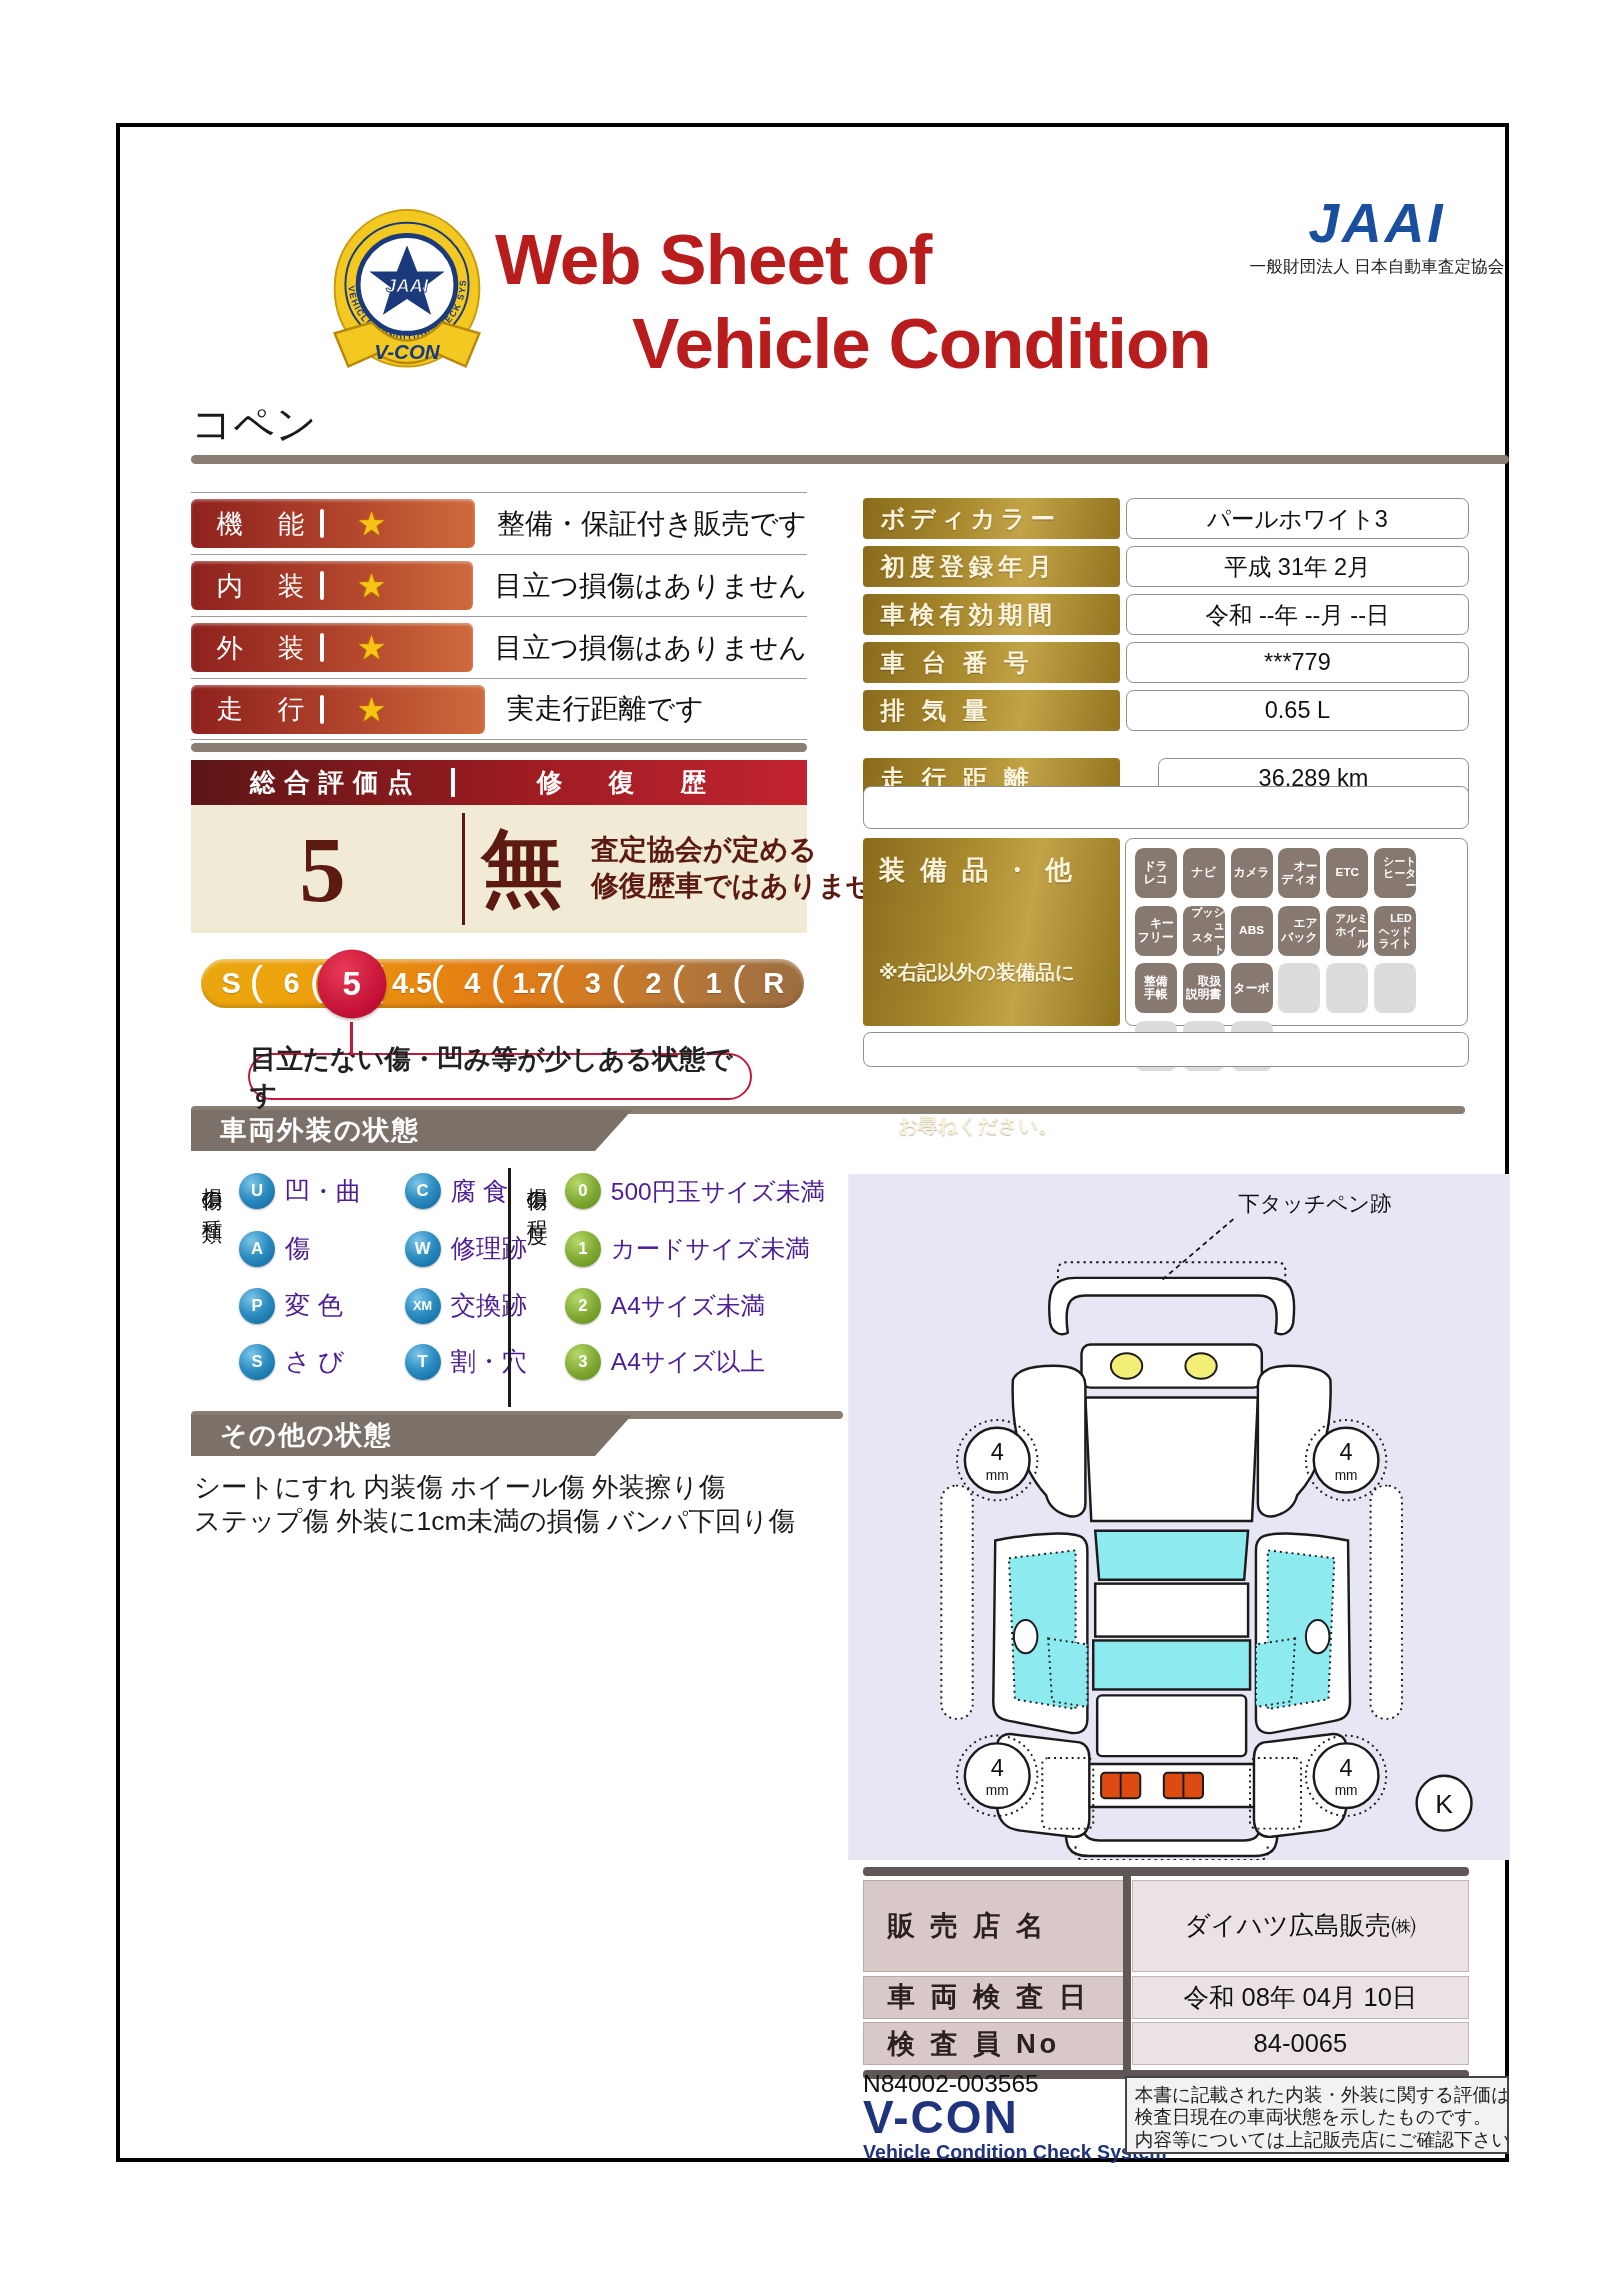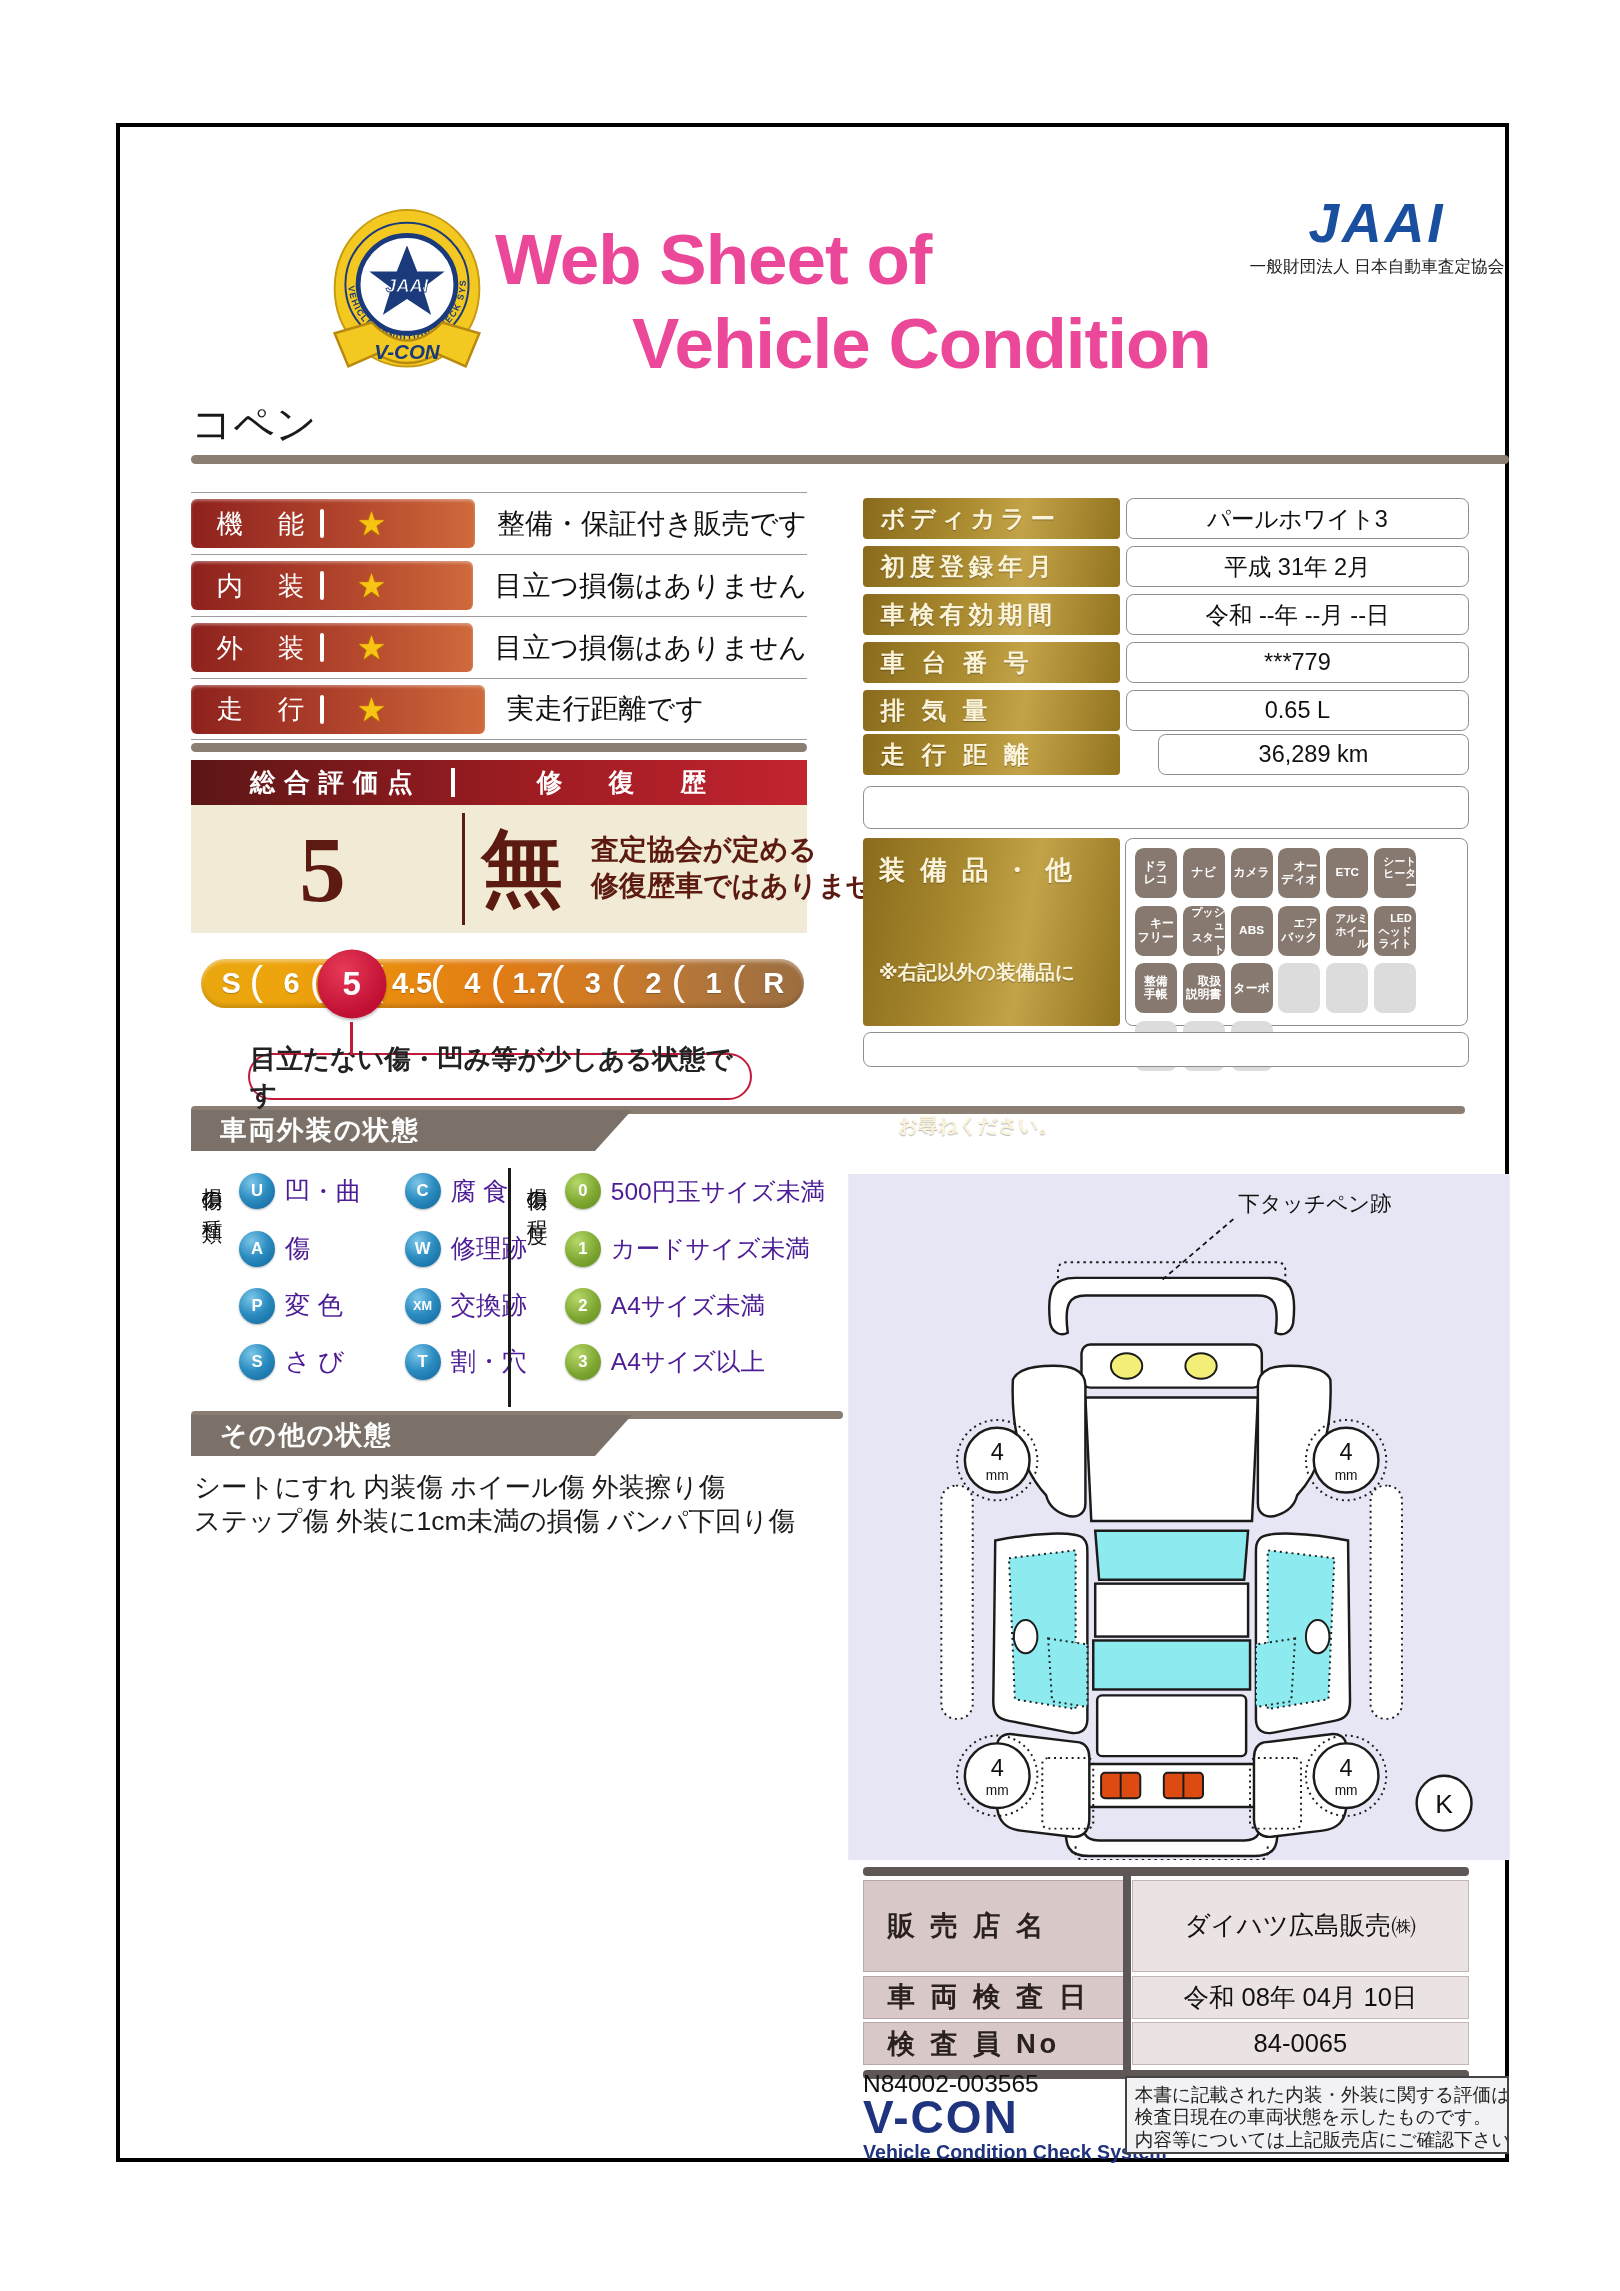--- a/index.html
+++ b/index.html
@@ -7,21 +7,21 @@
   body {
     width:1620px; height:2292px; position:relative;
     font-family:"Liberation Sans","DejaVu Sans",sans-serif; color:#111;
   }
   .abs { position:absolute; }
 
   
   .frame { left:116px; top:123px; width:1393px; height:2039px; border:4.9px solid #000; }
 
   
-  .title { left:495px; top:218px; color:#ec4899; font-weight:700; line-height:84px; font-size:71px; letter-spacing:-1px; }
+  .title { left:495px; top:218px; color:#b91c1c; font-weight:700; line-height:84px; font-size:71px; letter-spacing:-1px; }
   .title .l2 { margin-left:137px; }
   .jaai-block { left:1230px; top:196px; width:294px; text-align:center; }
   .jaai-word { color:#1a4fa0; font-weight:700; font-style:italic; font-size:55px; letter-spacing:2.9px; line-height:55px; }
   .jaai-org { color:#222; font-size:16.7px; margin-top:3.9px; }
 
   .vname { left:191px; top:397px; font-size:41px; color:#1a1a1a; font-weight:400; }
   .rule { background:#8a7e72; border-radius:4.9px; height:8.8px; }
   .rule1 { left:191px; top:455px; width:1318px; }
   .rule2 { left:191px; top:743px; width:616px; }
 
@@ -325,21 +325,21 @@
   <div class="info-value">令和 --年 --月 --日</div>
 </div>
 <div class="info-row" style="top:642px;">
   <div class="info-label gold">車 台 番 号</div>
   <div class="info-value">***779</div>
 </div>
 <div class="info-row" style="top:690px;">
   <div class="info-label gold">排  気  量</div>
   <div class="info-value">0.65 L</div>
 </div>
-<div class="info-row" style="top:734px;gap:32px;">
+<div class="info-row" style="top:758px;gap:32px;">
   <div class="info-label gold">走 行 距 離</div>
   <div class="info-value">36,289 km</div>
 </div>
 <div class="abs empty-box" style="left:863px; top:786px; width:606px; height:43px;"></div>
 
 <div class="abs equip-panel gold">
   <div class="equip-title">装 備 品 ・ 他</div>
   <div class="equip-note">
     <div>※右記以外の装備品に</div>
     <div>　ついてはスタッフに</div>

